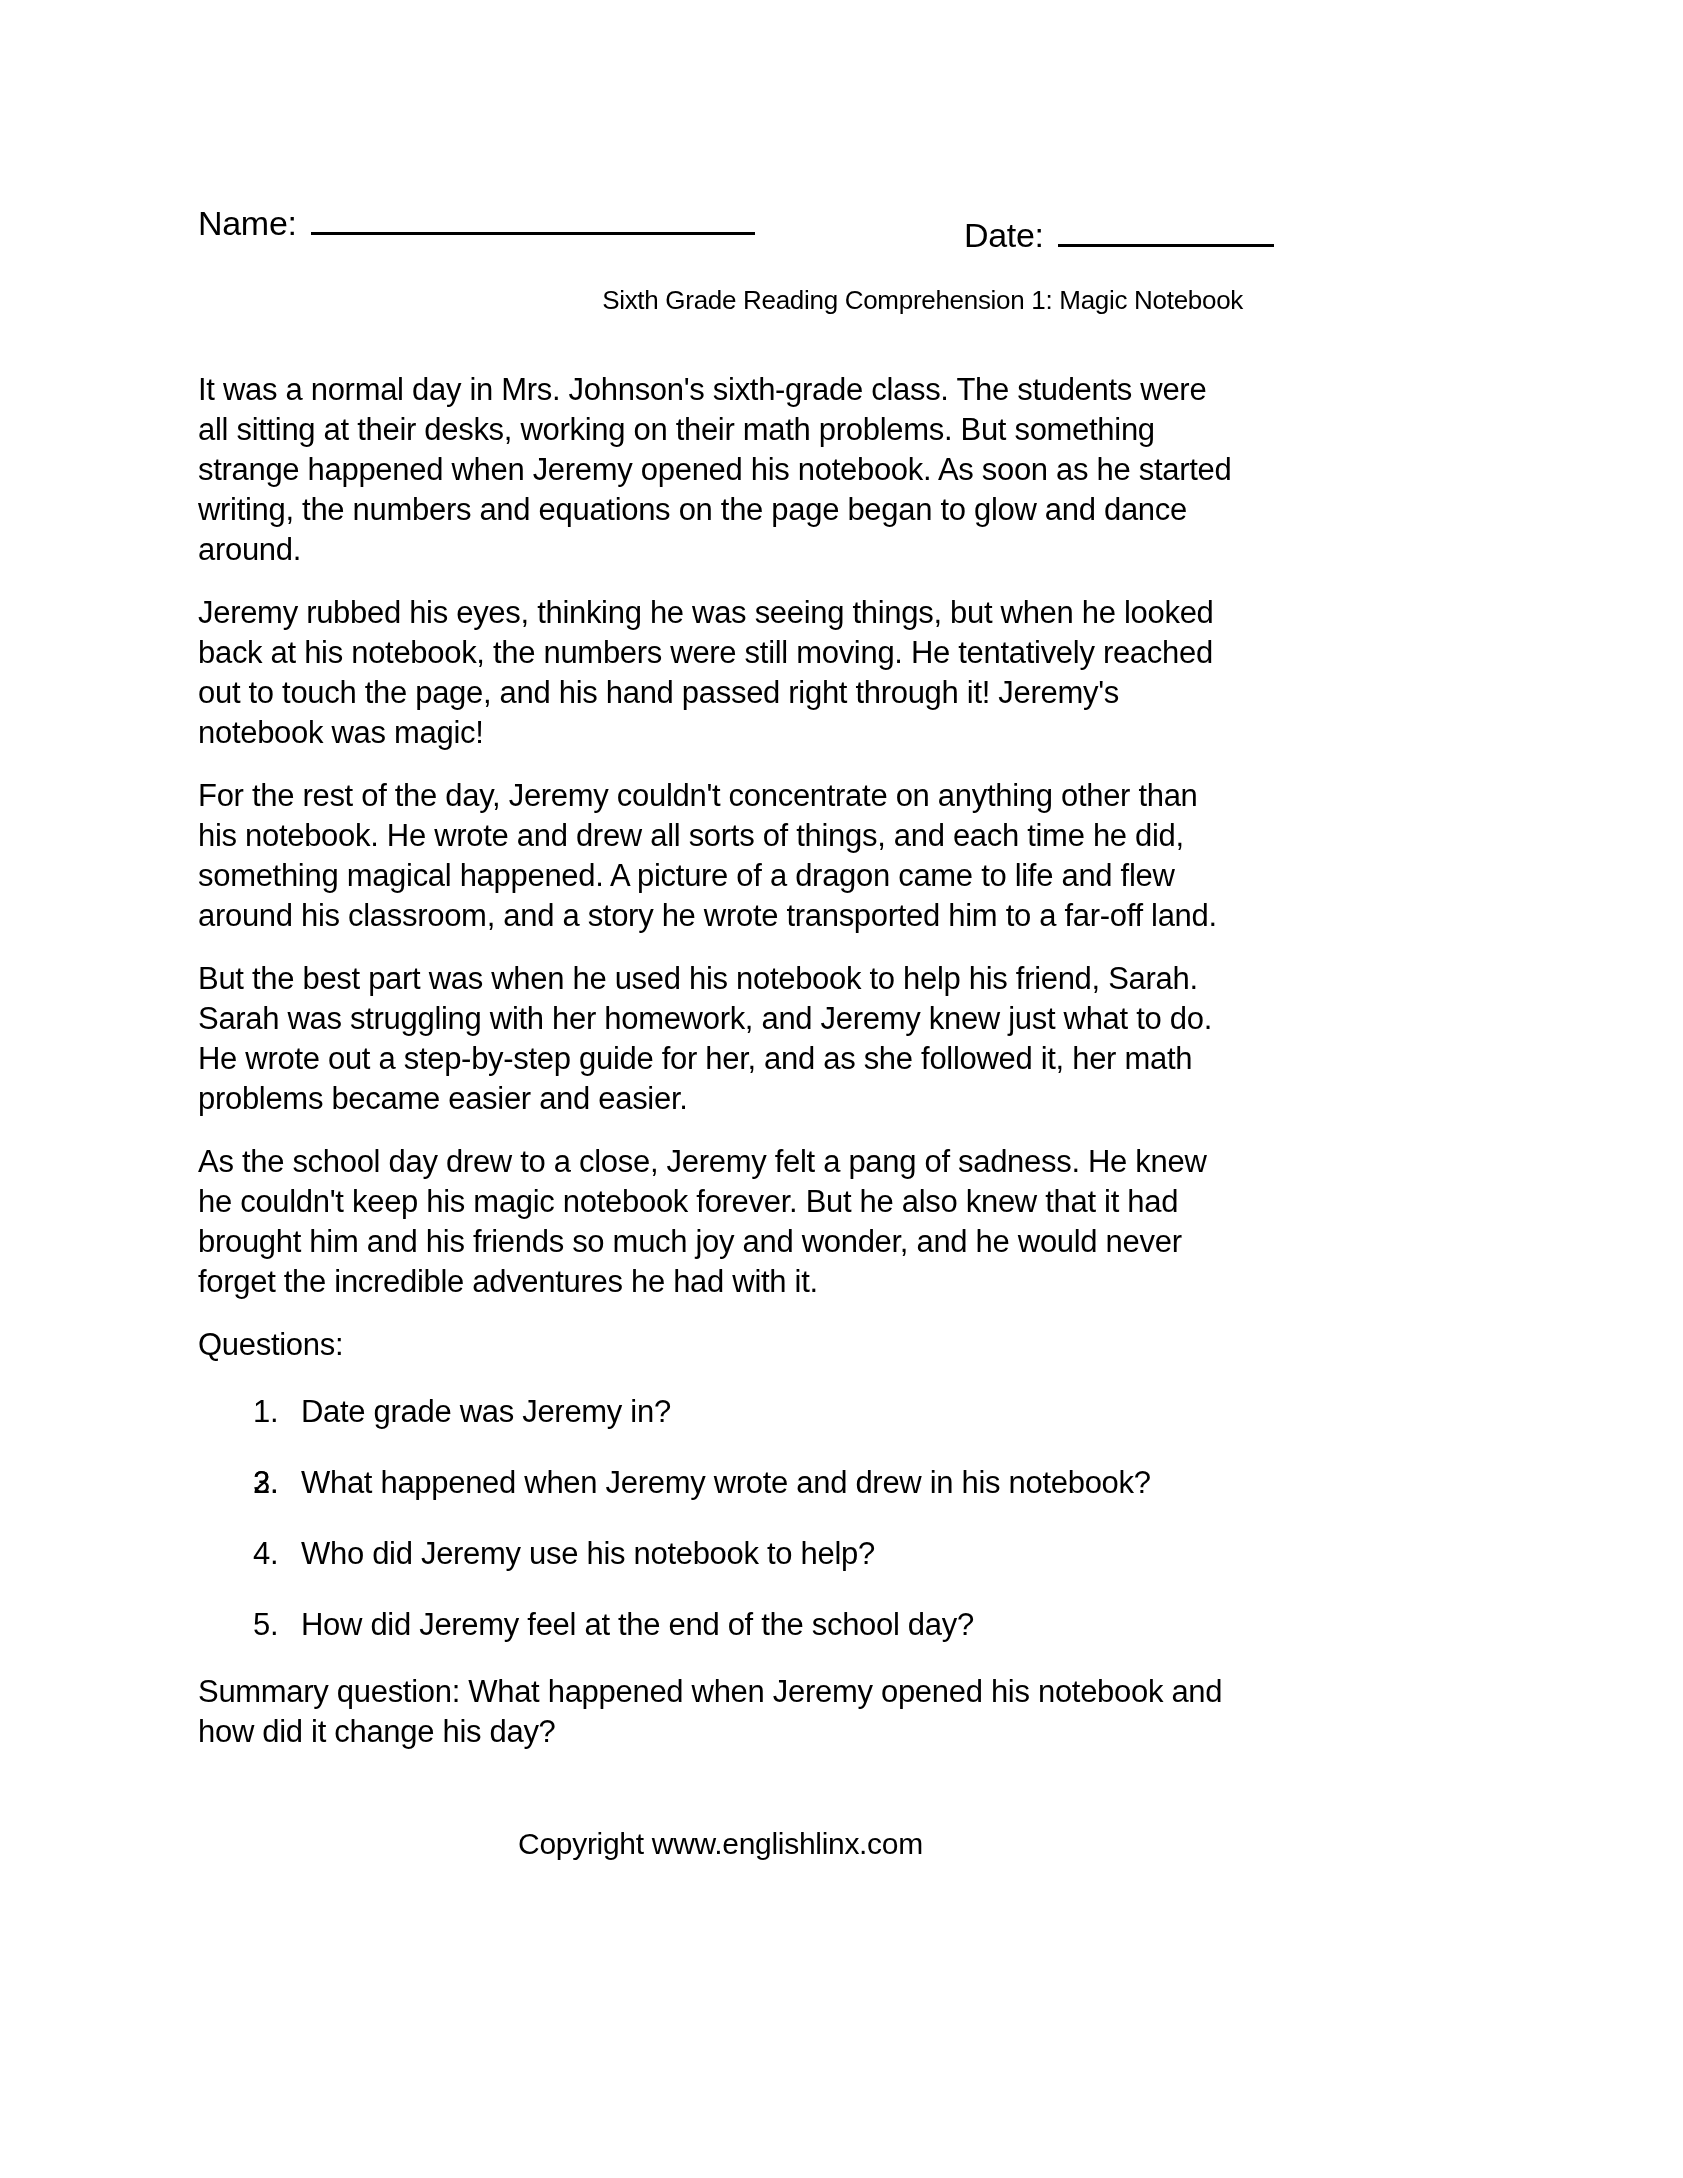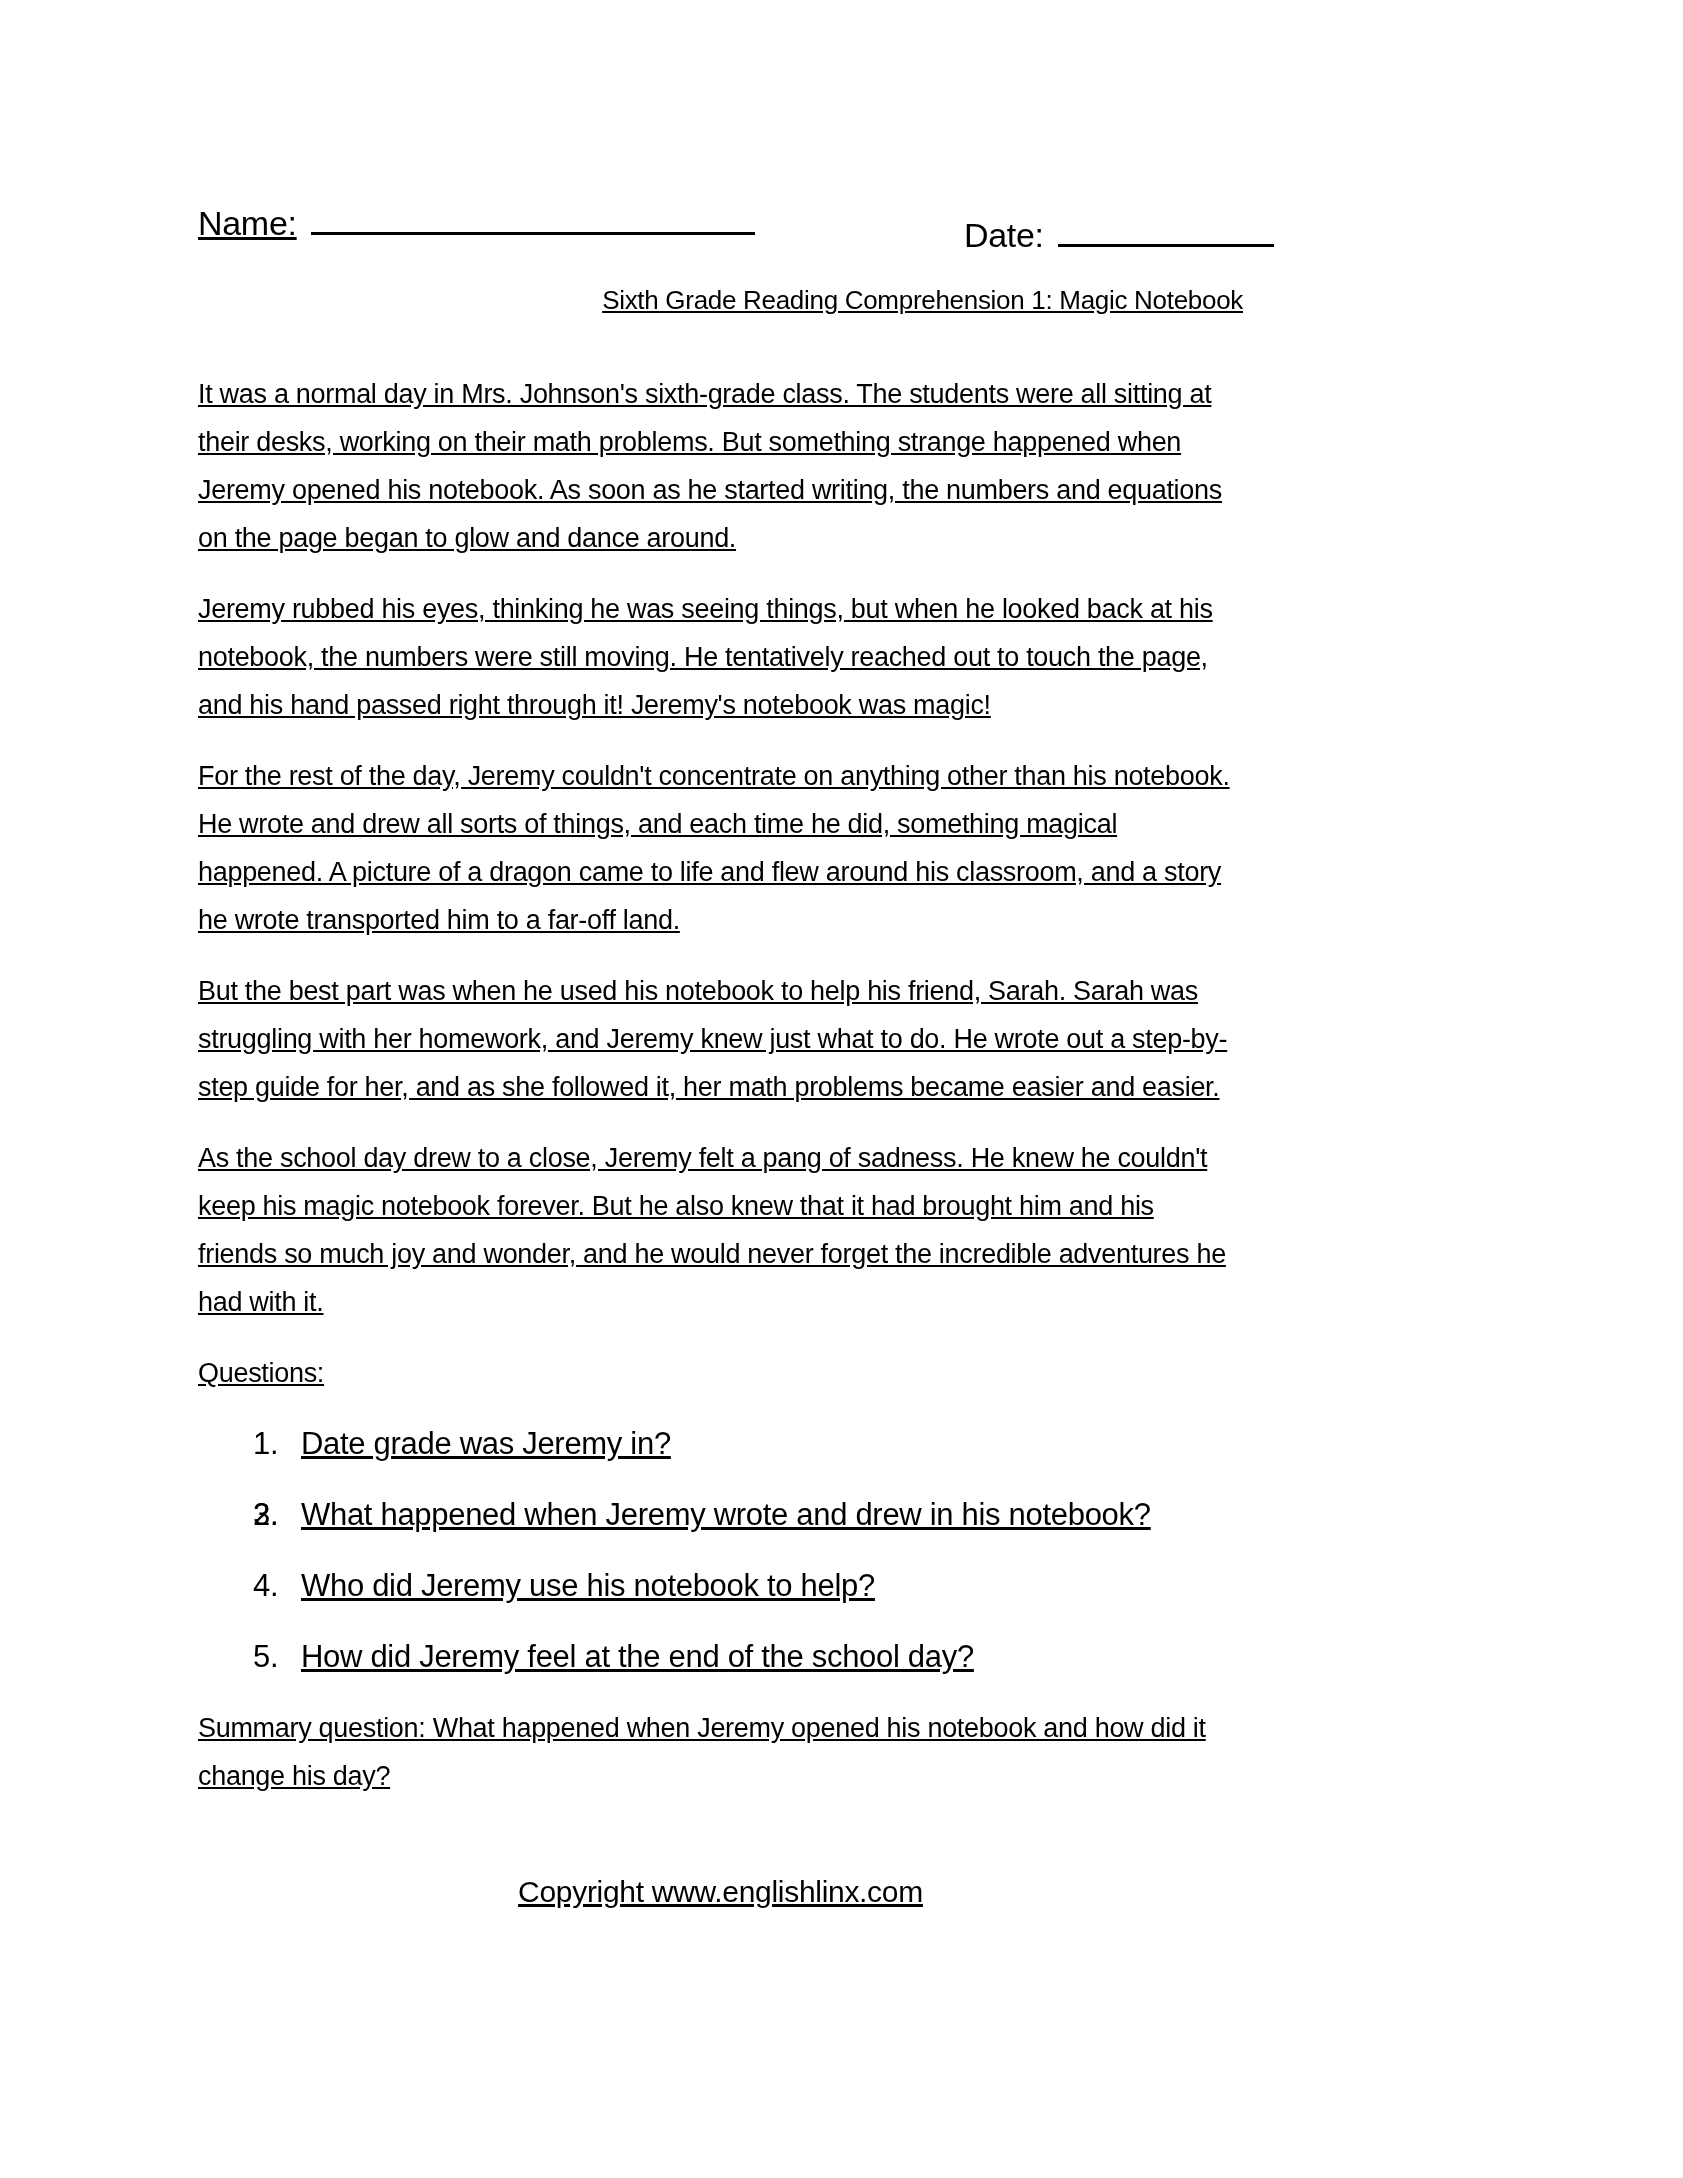--- a/index.html
+++ b/index.html
@@ -13,21 +13,20 @@
     color: #000000;
     font-family: "Liberation Sans", sans-serif;
     overflow: hidden;
   }
   .page {
     box-sizing: border-box;
     width: 1441px;
     height: 2178px;
     padding: 198px 198px 0 198px;
     background: #ffffff;
-    text-decoration: underline;
   }
   
   .header-row {
     position: relative;
     height: 48px;
     line-height: 48px;
     font-size: 34px;
     letter-spacing: -0.3px;
     white-space: nowrap;
   }
@@ -50,22 +49,22 @@
     font-weight: normal;
     text-align: right;
     line-height: 48px;
     letter-spacing: -0.3px;
     margin: 30px 0 46px 0;
   }
   
   .passage p,
   .q-heading,
   .summary {
-    font-size: 27px;
-    line-height: 48px;
+    font-size: 31px;
+    line-height: 40px;
     letter-spacing: -0.3px;
     margin: 0 8px 23px 0;
   }
   
   .q-list {
     list-style: none;
     margin: 0;
     padding: 0;
   }
   .q-list li {

